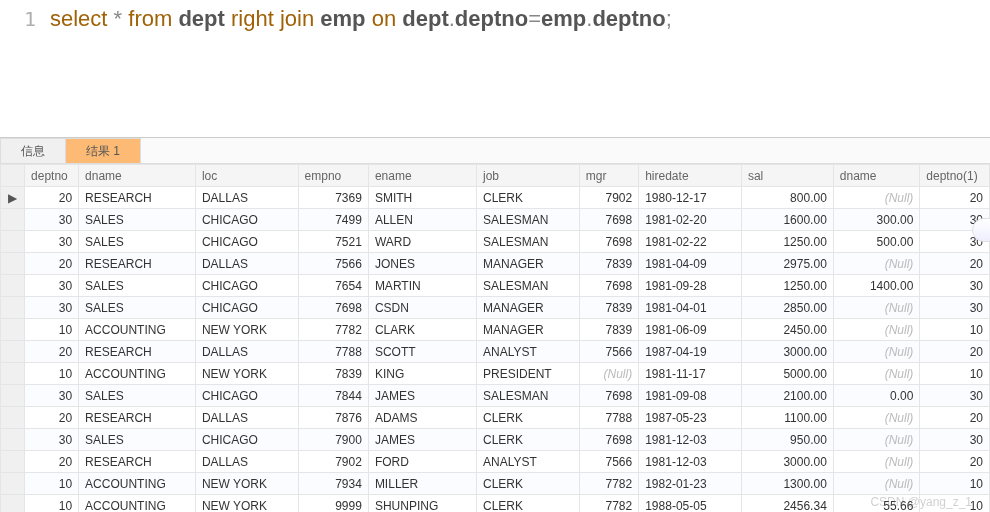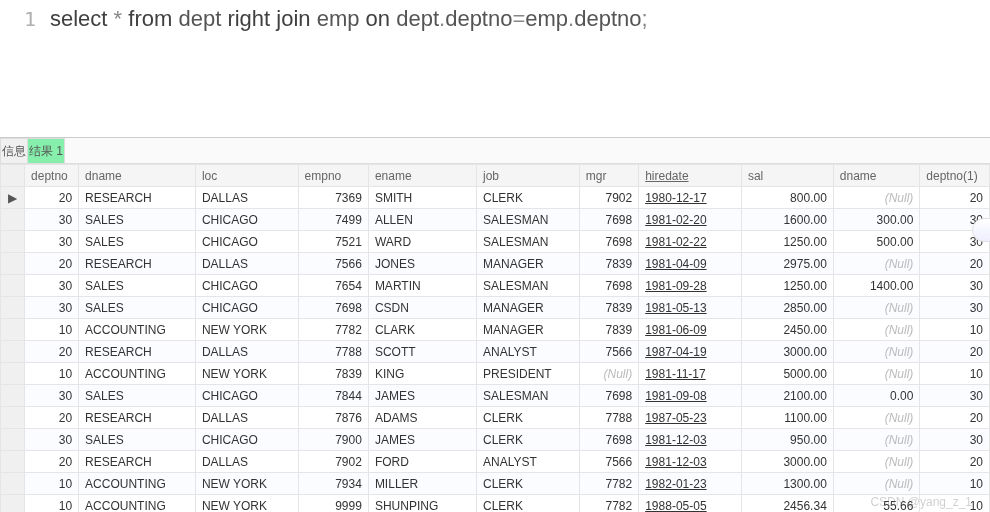--- a/index.html
+++ b/index.html
@@ -3,44 +3,44 @@
 <meta charset="utf-8">
 <style>
 * { margin:0; padding:0; box-sizing:border-box; font-family:"Segoe UI",Arial,sans-serif; }
 body { background:#fff; width:990px; height:512px; overflow:hidden; position:relative; }
 
 
 .sql-editor { padding:6px 0 0 0; height:138px; border-bottom:1px solid #ccc; background:#fff;}
 .sql-line { display:flex; align-items:center; }
 .line-no-gutter { width:50px; text-align:right; padding-right:14px; color:#b0b0b0; font-size:20px; font-family:Consolas,monospace;}
 .sql-code { font-family:Consolas,monospace; font-size:22px; white-space:pre; }
-.kw { color:#404040; }
+.kw { color:#a16207; }
 .op { color:#888; }
-.id { color:#555; }
+.id { color:#555;font-weight:bold; }
 .star { color:#888; }
 
 
 .tabs { display:flex; height:26px; border-bottom:1px solid #ddd; background:#fafafa;}
-.tab { padding:4px 1px; font-size:12px; color:#555; border:1px solid #ddd; border-bottom:none; background:#f0f0f0; margin-right:-1px;}
-.tab.active { background:#86efac; }
+.tab { padding:4px 20px; font-size:12px; color:#555; border:1px solid #ddd; border-bottom:none; background:#f0f0f0; margin-right:-1px;}
+.tab.active { background:#fdba74; }
 
 
 .grid-wrap { overflow:hidden; }
 table { border-collapse:collapse; width:100%; font-size:12px; }
 th, td { border:1px solid #e5e5e5; padding:3px 6px; height:22px; white-space:nowrap; overflow:hidden; text-overflow:ellipsis; }
 th { background:#f5f5f5; color:#666; font-weight:normal; text-align:left; position:relative;}
 td { color:#333; }
 .num { text-align:right; }
 .null { color:#bbb; font-style:italic; text-align:right;}
 .rowmark { width:14px; min-width:14px; background:#f0f0f0; text-align:center; color:#555;}
 th.rowmark { background:#f0f0f0;}
 tr:nth-child(even) td:not(.rowmark) { background:#fafcff; }
 
 .c-deptno{width:50px;} .c-dname{width:108px;} .c-loc{width:95px;} .c-empno{width:65px;}
-.c-ename{width:100px;margin-top:32px;} .c-job{width:95px;} .c-mgr{width:55px;} .c-hiredate{width:95px;text-decoration:underline;}
+.c-ename{width:100px;margin-top:32px;} .c-job{width:95px;} .c-mgr{width:55px;} .c-hiredate{width:95px;}
 .c-sal{width:85px;} .c-comm{width:80px;} .c-deptno1{width:60px;}
 
 .watermark { position:absolute; bottom:3px; right:18px; color:rgba(120,120,120,0.35); font-size:12px; font-family:Arial;margin-left:32px;}
 .side-bubble { position:absolute; right:-2px; top:218px; width:20px; height:24px; border-radius:12px 0 0 12px; border:1px solid #e0e0e0; background:linear-gradient(#fff,#eef);}
 </style>
 </head>
 <body>
 
 <div class="sql-editor">
   <div class="sql-line">
@@ -145,21 +145,21 @@
         </tr>
         <tr>
           <td class="rowmark"></td>
           <td class="c-deptno num">30</td>
           <td class="c-dname ">SALES</td>
           <td class="c-loc ">CHICAGO</td>
           <td class="c-empno num">7698</td>
           <td class="c-ename ">CSDN</td>
           <td class="c-job ">MANAGER</td>
           <td class="c-mgr num">7839</td>
-          <td class="c-hiredate ">1981-05-13</td>
+          <td class="c-hiredate ">1981-04-01</td>
           <td class="c-sal num">2850.00</td>
           <td class="c-comm num null">(Null)</td>
           <td class="c-deptno1 num">30</td>
         </tr>
         <tr>
           <td class="rowmark"></td>
           <td class="c-deptno num">10</td>
           <td class="c-dname ">ACCOUNTING</td>
           <td class="c-loc ">NEW YORK</td>
           <td class="c-empno num">7782</td>

